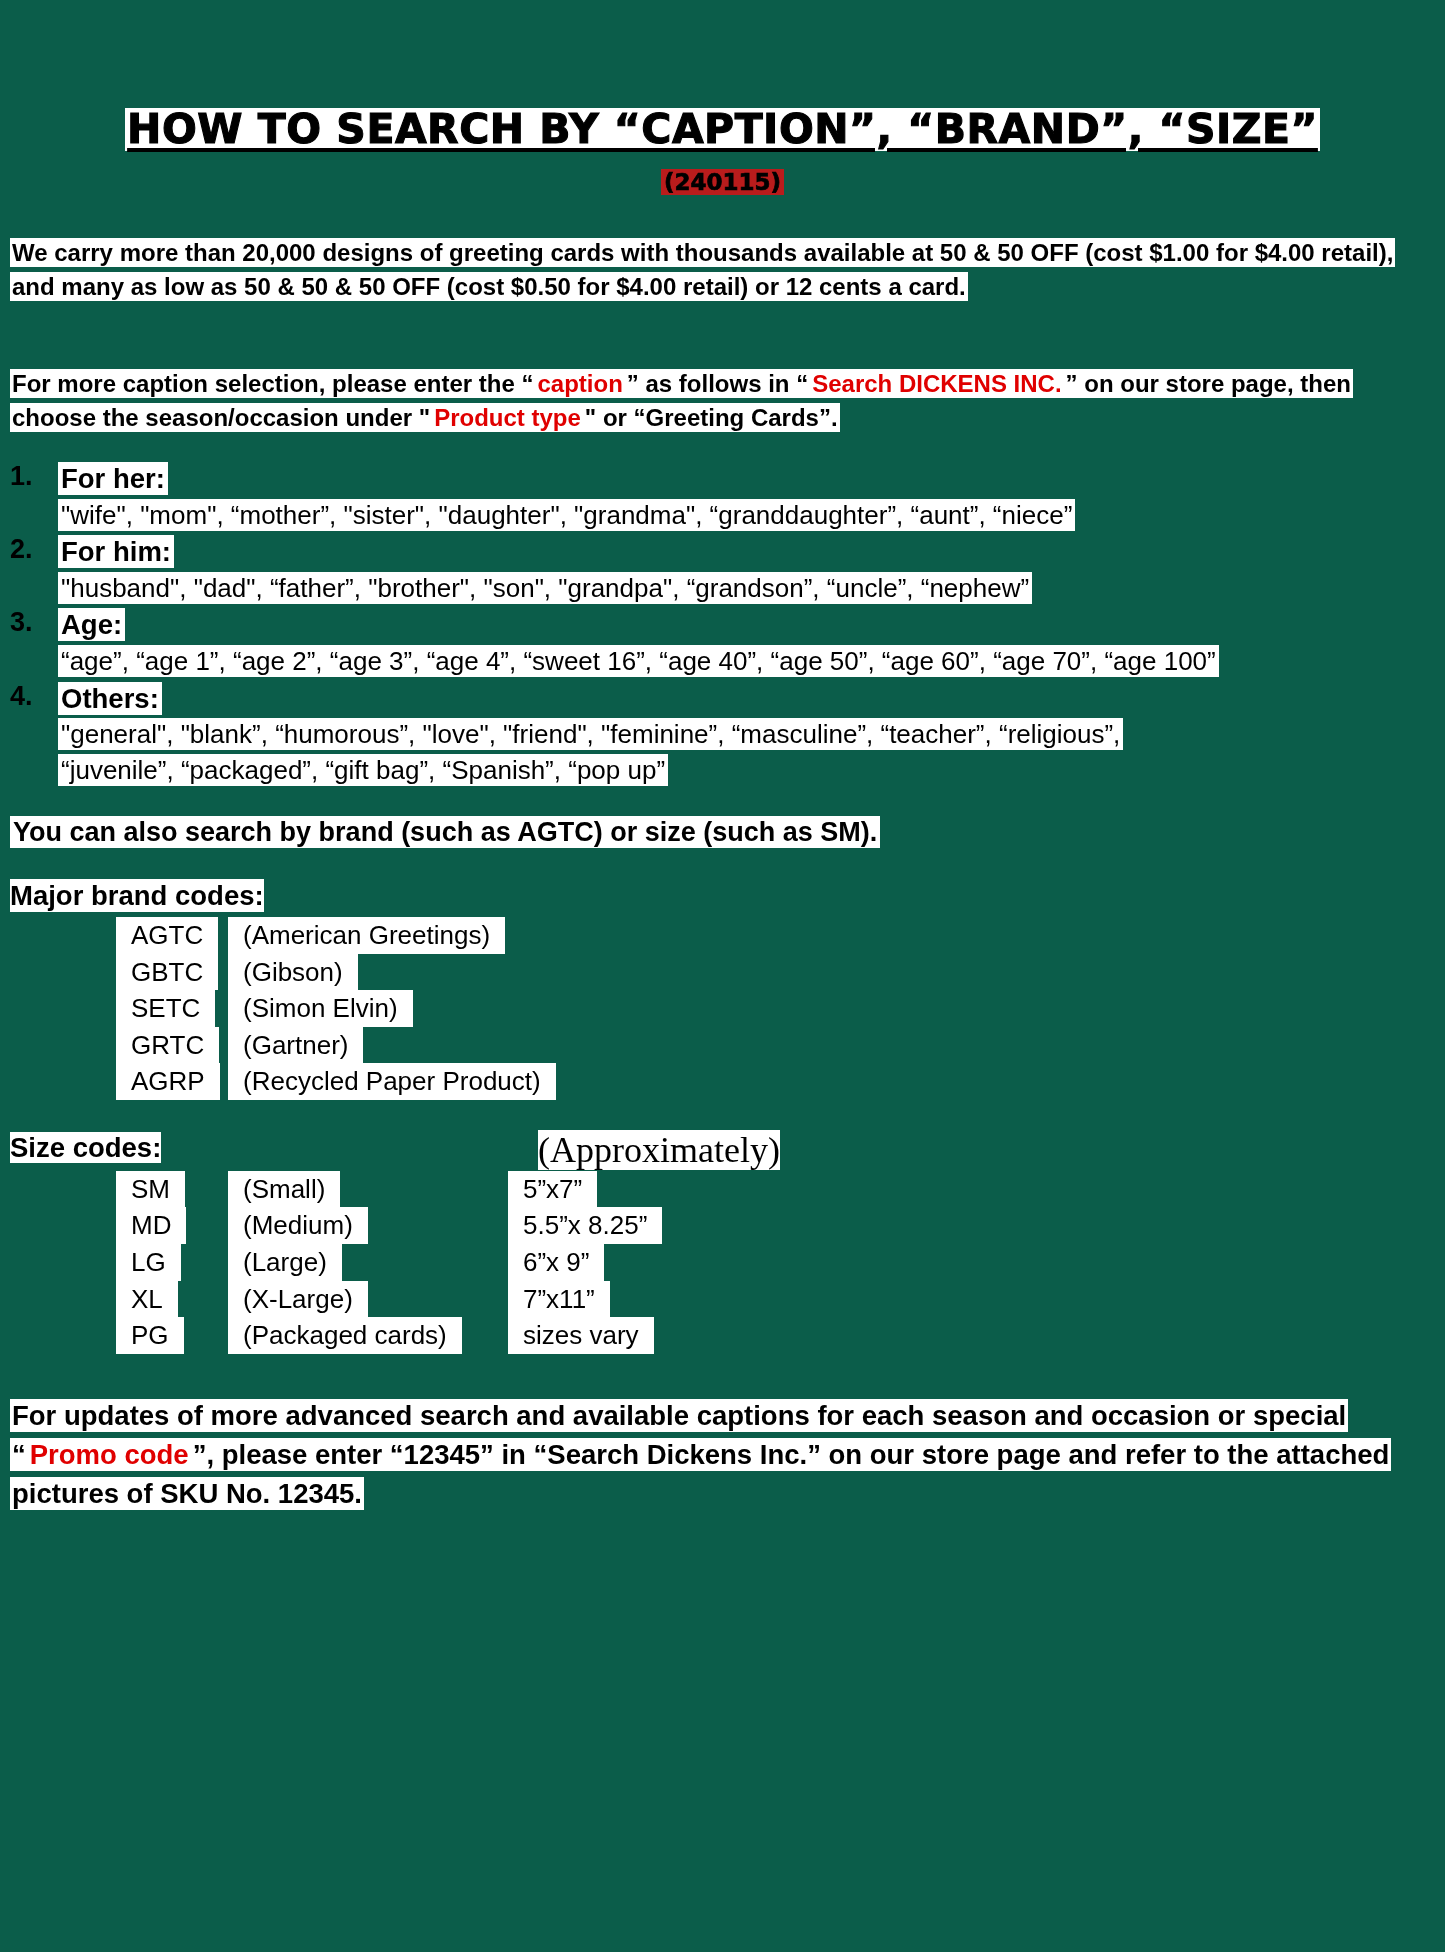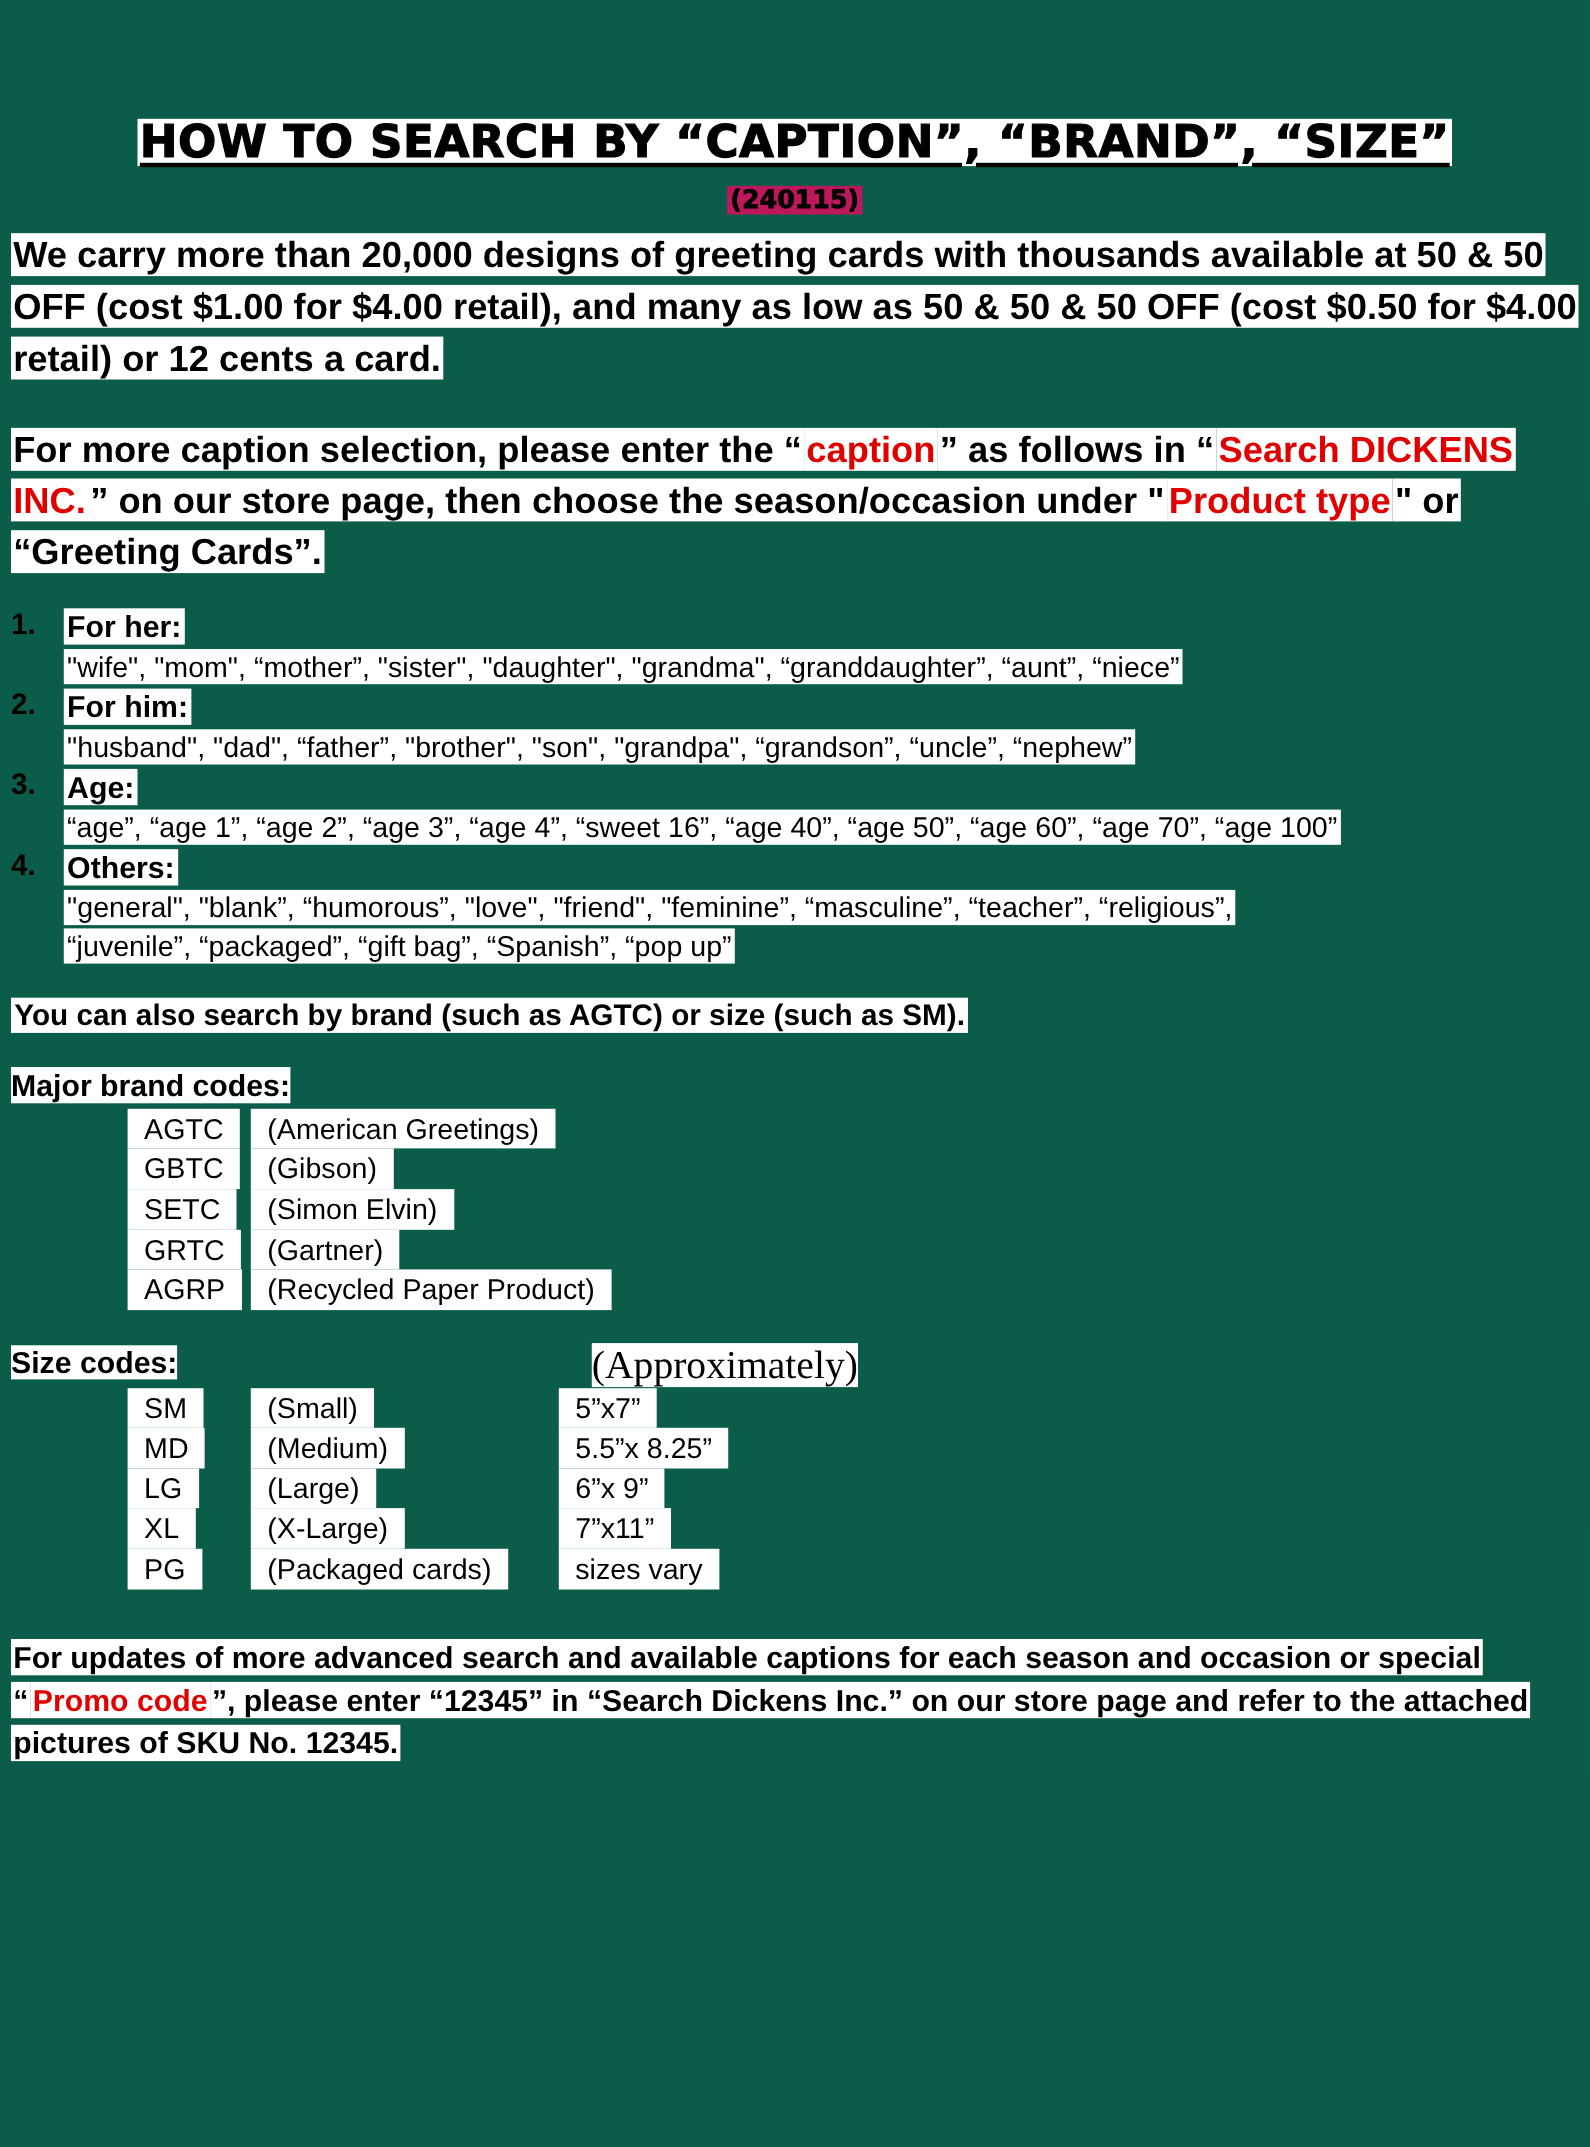--- a/index.html
+++ b/index.html
@@ -51,32 +51,32 @@
   .subtitle-wrap {
     text-align: center;
     margin-top: 18px;
   }
   .subtitle {
     display: inline-block;
     font-family: "DejaVu Sans", sans-serif;
     font-weight: bold;
     font-size: 23px;
     color: #000000;
-    background: #be185d;
+    background: #b91c1c;
     -webkit-text-stroke: 0.7px #000;
     padding: 0 3px;
   }
 
   
   .para {
     font-weight: bold;
-    font-size: 33px;
+    font-size: 24px;
     line-height: 1.42;
     color: #000;
-    margin-top: 14px;
+    margin-top: 41px;
   }
   .para .hl { padding: 1px 2px; }
 
   .spacer-sm { height: 22px; }
 
   
   .list {
     margin-top: 26px;
   }
   .item {

